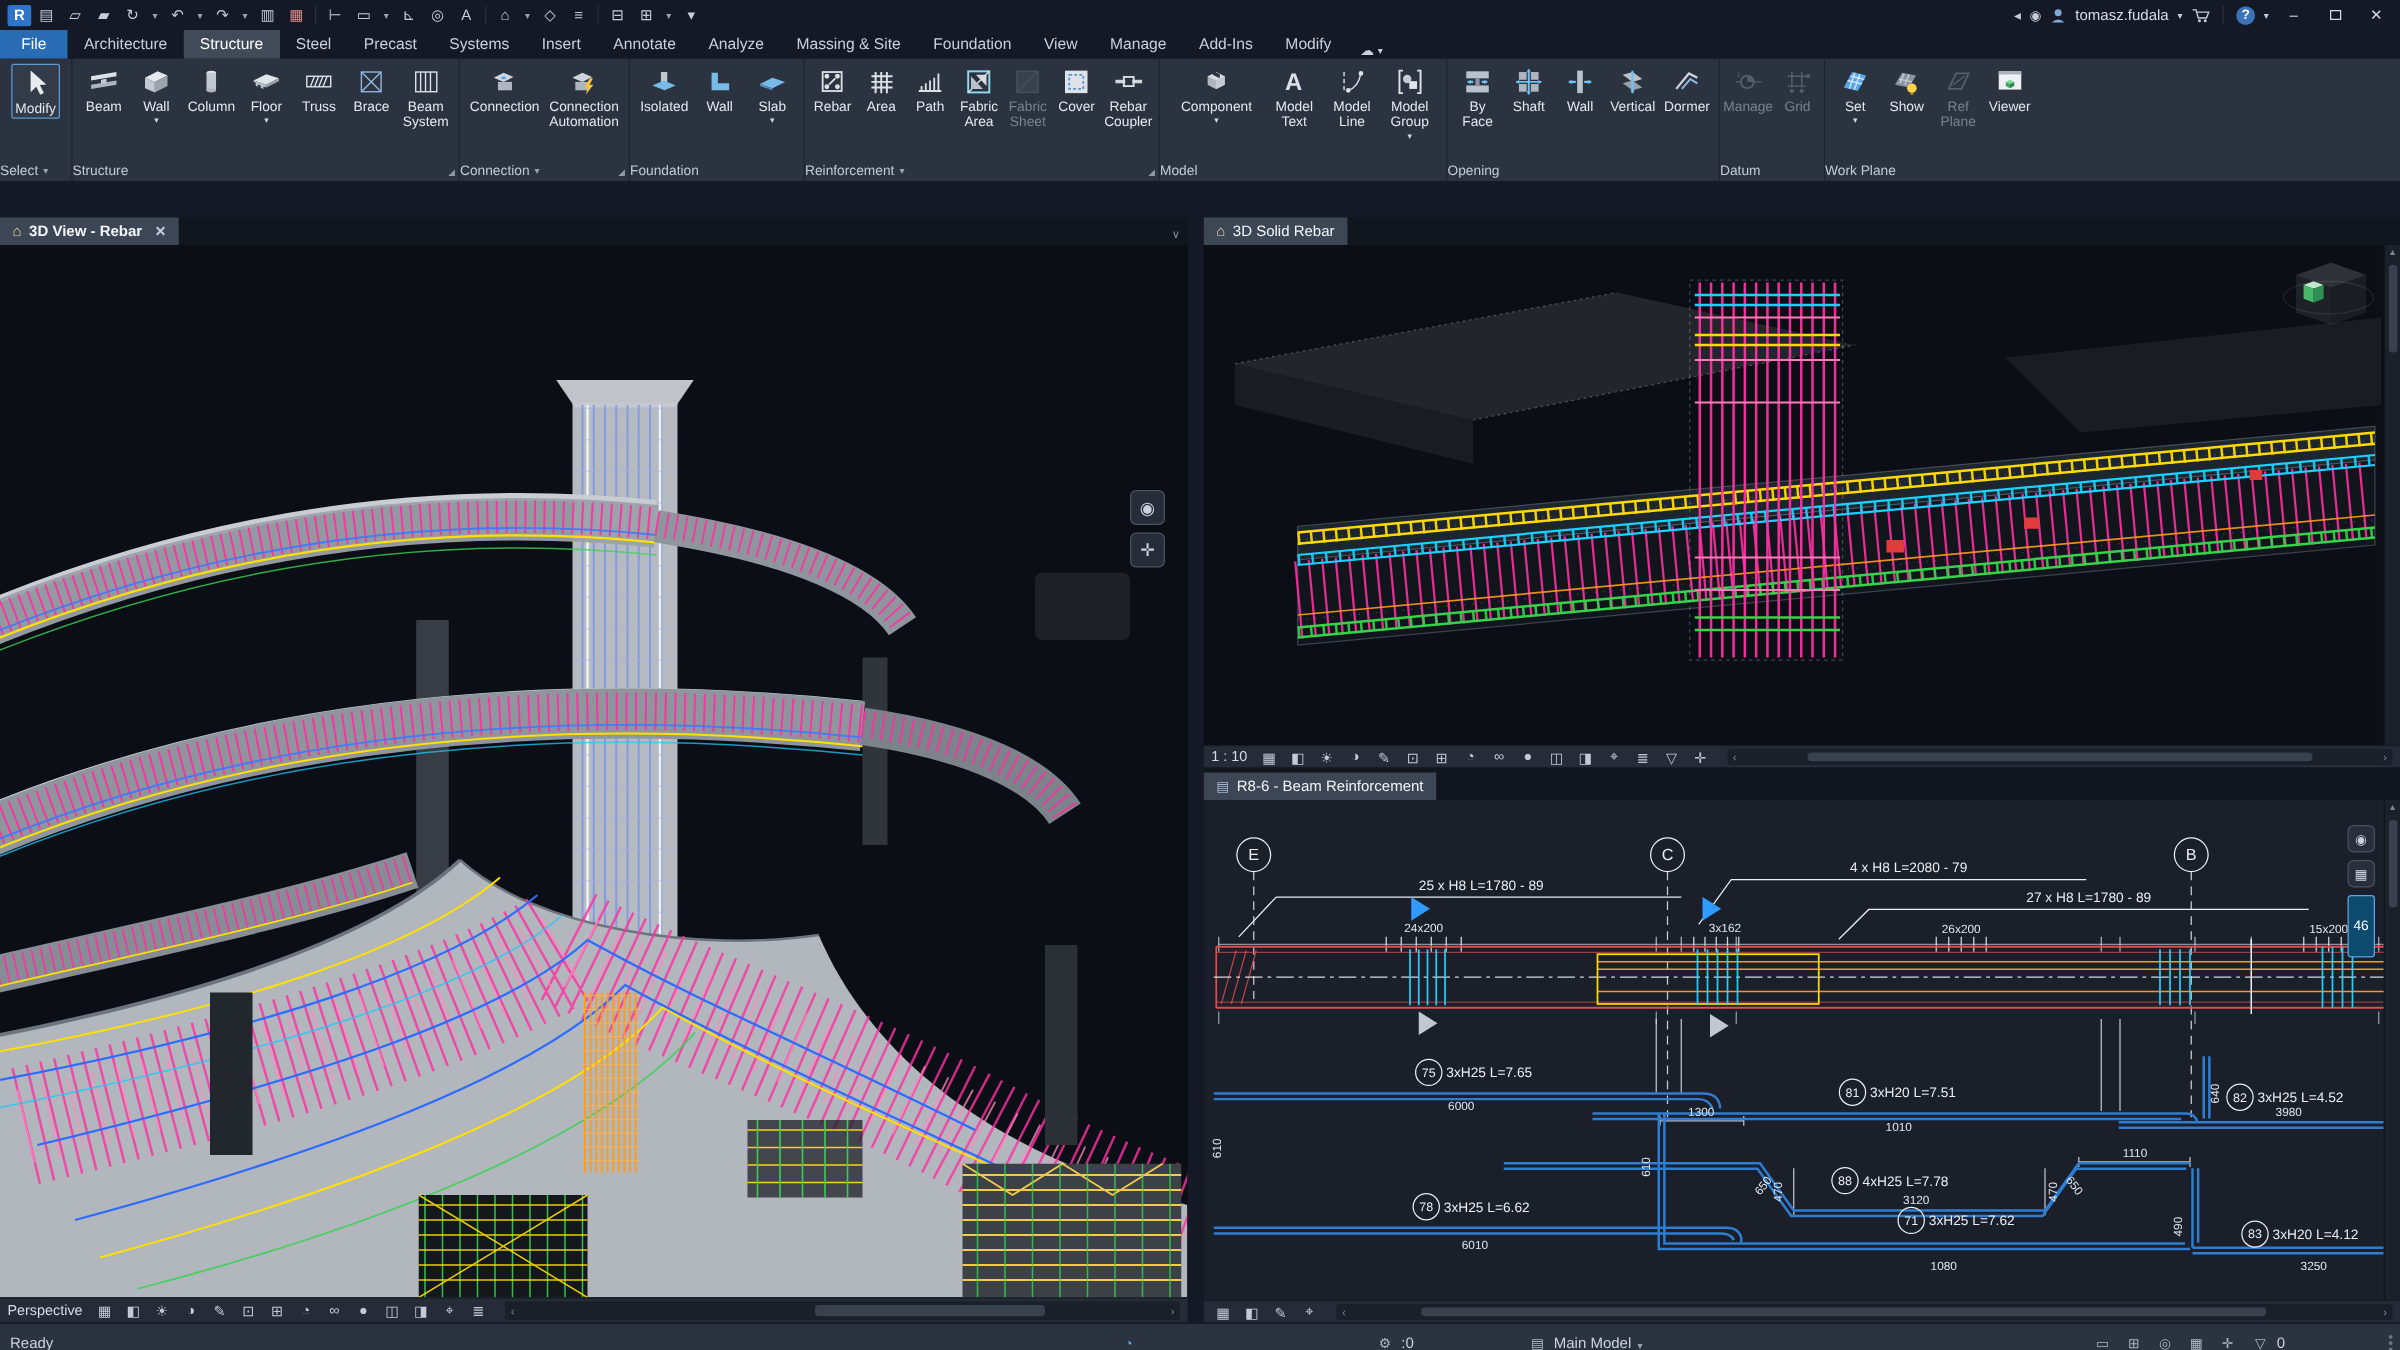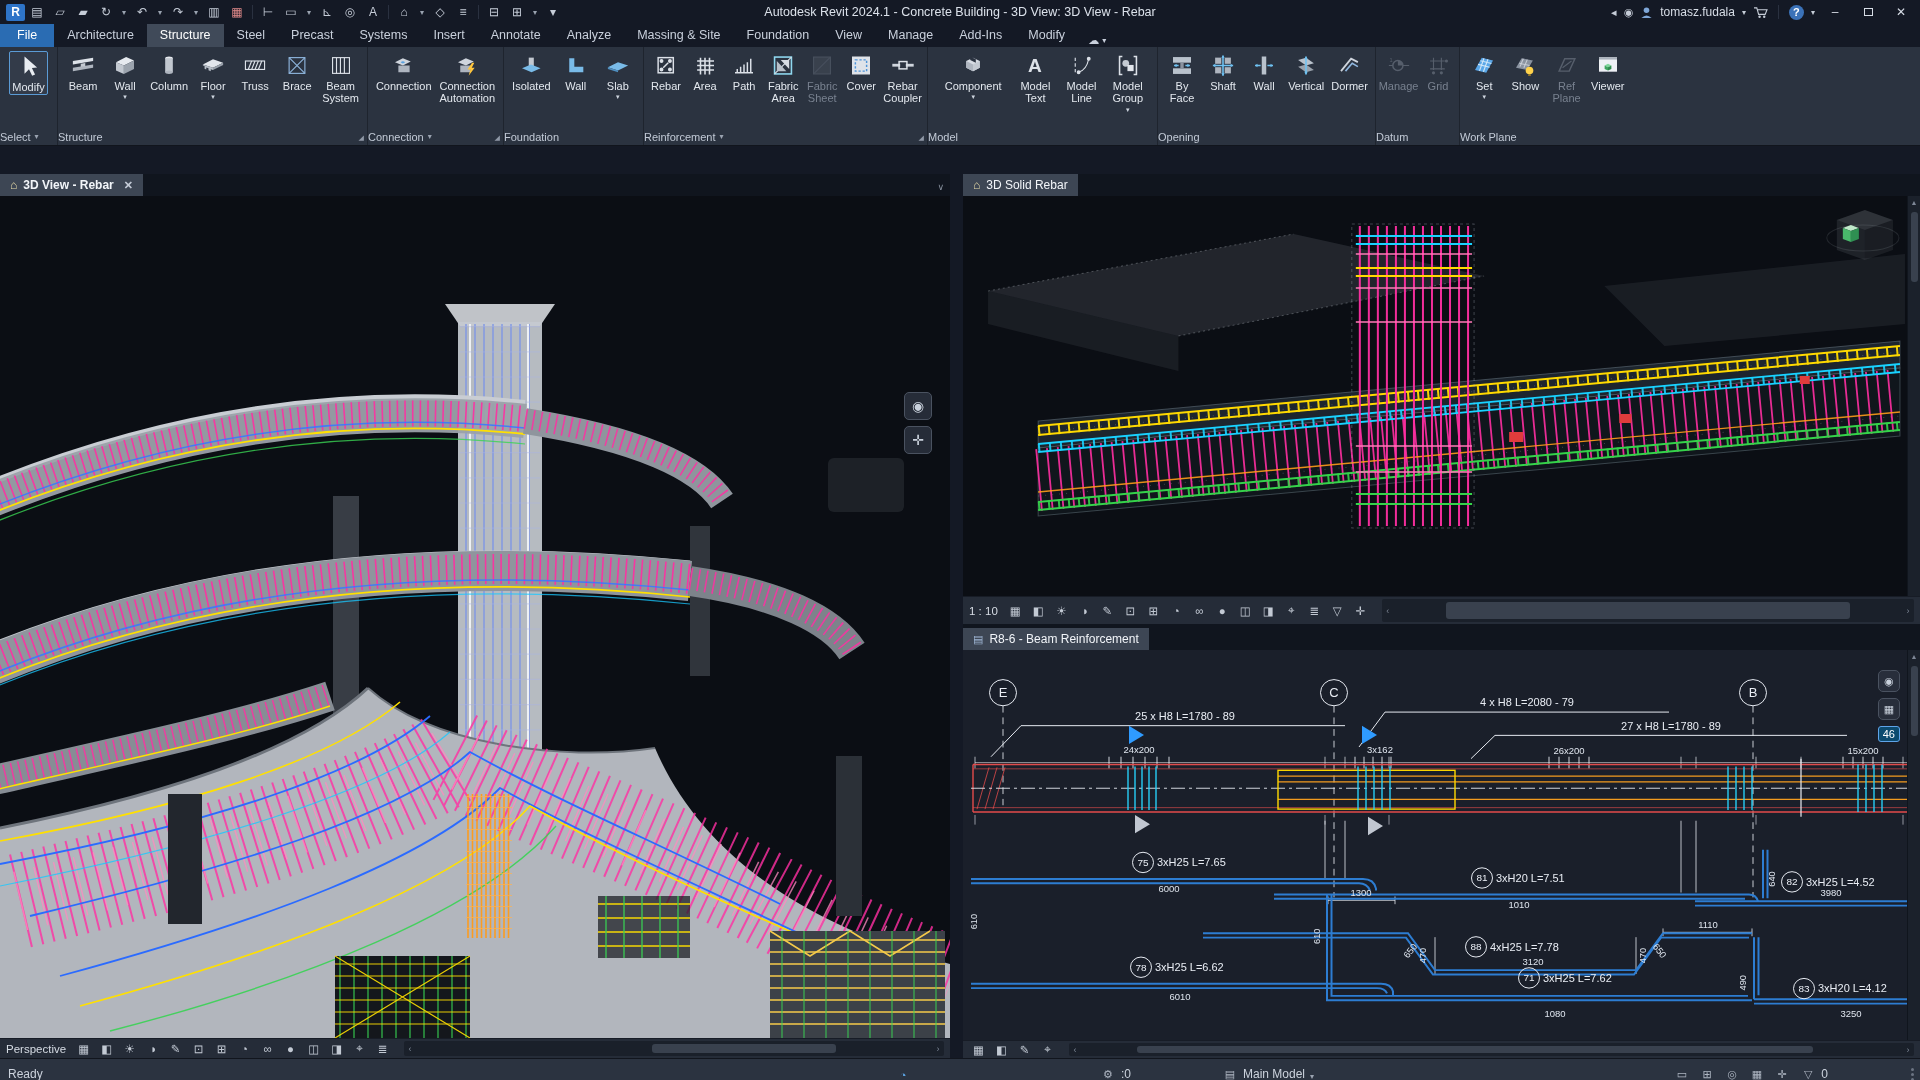--- a/index.html
+++ b/index.html
@@ -53,21 +53,21 @@
   .vcb{height:20px;background:#252c38;display:flex;align-items:center;padding:0 6px;gap:4px;flex:none;border-top:1px solid #171c26}
   .vcb .lbl{font-size:11.5px;color:#d6dce4;margin-right:4px;white-space:nowrap}
   .vcb .ticon{width:19px;height:16px;display:flex;align-items:center;justify-content:center;font-size:11.5px;color:#c3cad4}
   .hscroll{flex:1;align-self:stretch;margin:2px 0 2px 8px;background:#1a202a;position:relative;border-radius:2px}
   .hscroll .ar{position:absolute;top:0;bottom:0;width:12px;display:flex;align-items:center;justify-content:center;color:#7e8796;font-size:9px}
   .hscroll .ar.l{left:0}.hscroll .ar.r{right:0}
   .hscroll .hth{position:absolute;top:3px;bottom:3px;background:#39414e;border-radius:3px}
   .navcol{position:absolute;display:flex;flex-direction:column;gap:6px;align-items:center}
   .navbtn{width:28px;height:28px;border-radius:5px;background:rgba(42,49,62,.88);border:1px solid #4a5260;color:#c9d1dc;display:flex;align-items:center;justify-content:center;font-size:14px}
   .navbtn.sm{width:22px;height:22px;font-size:11px}
-  .navbadge{background:#0c4a6e;color:#fff;font-size:11px;border-radius:3px;padding:1px 4px;border:1px solid #5fa4e8}
+  .navbadge{background:#0c4a6e;color:#fff;font-size:11px;border-radius:3px;padding:18px 4px;border:1px solid #5fa4e8}
   .statusbar{position:absolute;left:0;right:0;bottom:0;height:22px;background:#2b3340;border-top:1px solid #11151d;font-size:12px;color:#ccd3dd}
   .sb{position:absolute;top:0;height:22px;display:flex;align-items:flex-end;gap:5px}
   .sb .si{font-size:11px;color:#aeb6c2;width:16px;text-align:center}
   .grip{display:flex;flex-direction:column;gap:2px}
   .grip i{display:block;width:3px;height:3px;background:#6b7482;border-radius:50%}
   svg text{font-family:"Liberation Sans",sans-serif}
 </style>
 </head>
 <body>
 
@@ -273,21 +273,20 @@
     <span class="qico">⌂</span>
       <span class="qico small">▾</span>
     <span class="qico">◇</span>
     <span class="qico">≡</span>
     <span class="qsep"></span>
     <span class="qico">⊟</span>
     <span class="qico">⊞</span>
       <span class="qico small">▾</span>
     <span class="qico">▾</span>
   </div>
-  <div class="wtitle">Autodesk Revit 2024.1 - Concrete Building - 3D View: 3D View - Rebar</div>
   <div class="tright">
     <span class="g">◂</span>
     <span class="g">◉</span>
     <svg width="13" height="13" viewBox="0 0 14 14">
         <circle cx="7" cy="4.5" r="3" fill="#7fa7d8"></circle>
         <path d="M1.5 13 Q7 7.5 12.5 13 Z" fill="#7fa7d8"></path>
       </svg>
     <span class="uname">tomasz.fudala</span>
     <span class="g" style="font-size:8px">▾</span>
     <svg width="15" height="13" viewBox="0 0 16 14">
@@ -667,21 +666,21 @@
         <polygon points="928,24 900,34 900,64 928,54" fill="#cfd6df" opacity="0.08"></polygon>
         <polygon points="878,32 886,29 894,32 886,35" fill="#bfe8c9"></polygon>
         <polygon points="878,32 886,35 886,46 878,43" fill="#49b86b"></polygon>
         <polygon points="886,35 894,32 894,43 886,46" fill="#2f8f52"></polygon>
       </svg>
       <div class="vscroll">
           <span class="ar">▲</span>
           <div class="vth"></div>
         </div>
     </div>
-    <div class="vcb" style="height:28px">
+    <div class="vcb" style="height:18px">
       <span class="lbl">1 : 10</span>
       <span class="ticon">▦</span>
       <span class="ticon">◧</span>
       <span class="ticon">☀</span>
       <span class="ticon">◑</span>
       <span class="ticon">✎</span>
       <span class="ticon">⊡</span>
       <span class="ticon">⊞</span>
       <span class="ticon">◔</span>
       <span class="ticon">∞</span>

